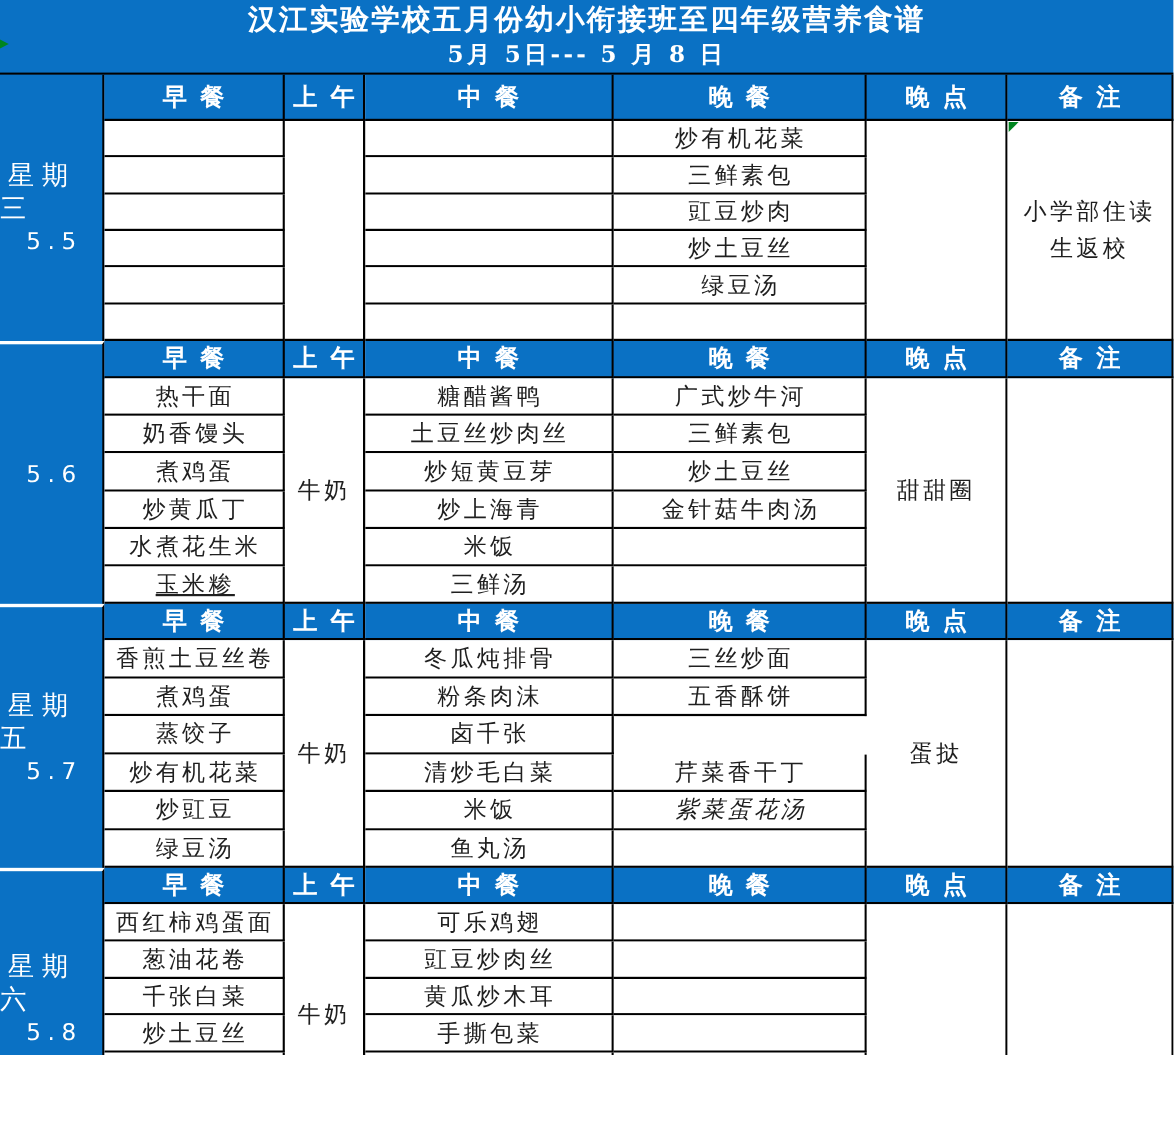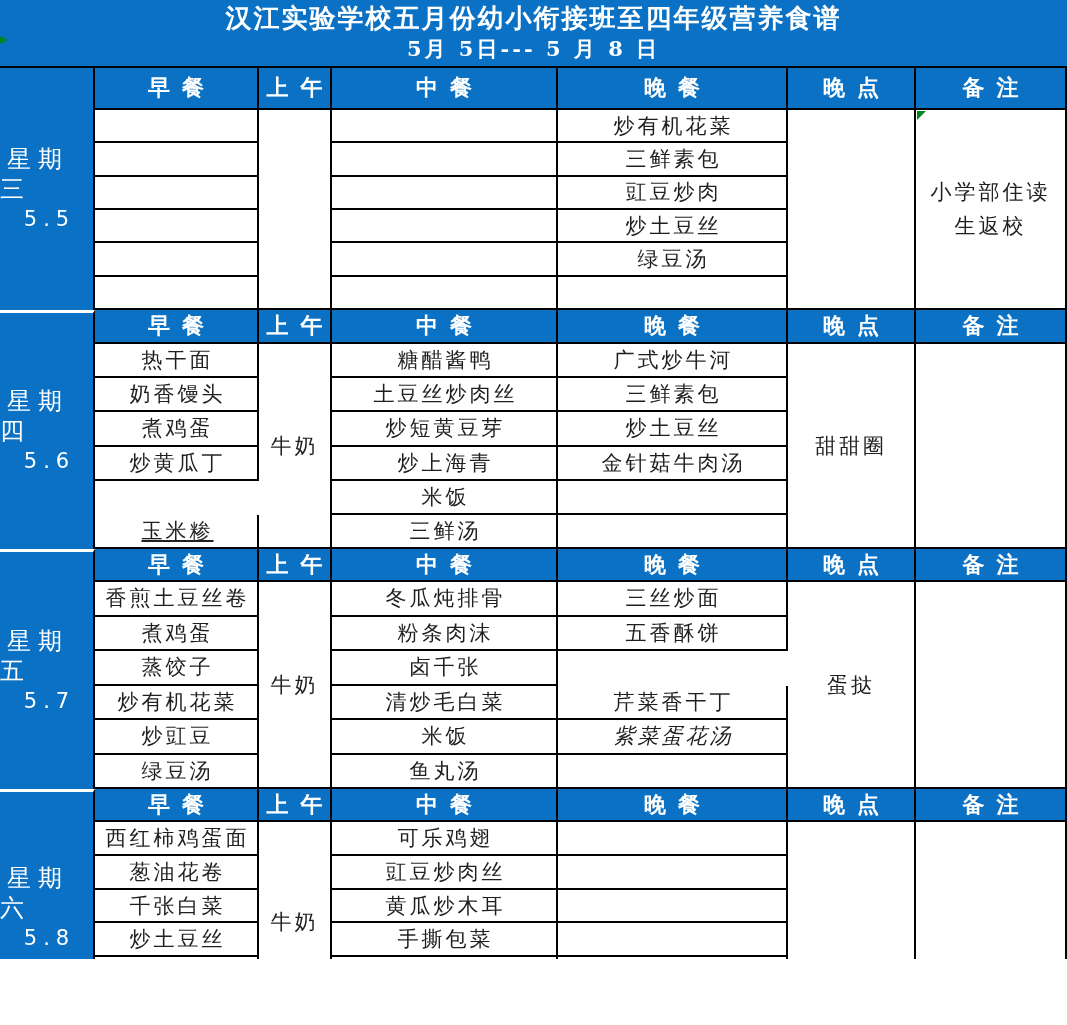--- a/index.html
+++ b/index.html
@@ -120,33 +120,33 @@
         <div class="cell fcell" style="grid-area: 3 / 5;">三鲜素包</div>
         <div class="cell fcell" style="grid-area: 4 / 5;">豇豆炒肉</div>
         <div class="cell fcell" style="grid-area: 5 / 5;">炒土豆丝</div>
         <div class="cell fcell" style="grid-area: 6 / 5;">绿豆汤</div>
         <div class="cell fcell" style="grid-area: 7 / 5;"></div>
         <div class="cell mcell" style="grid-column: 6;"></div>
         <div class="cell mcell wrap" style="grid-column: 7;"><span class="corner-marker"></span>小学部住读生返校</div>
       </div>
       <div class="section" style="height: 239px; grid-template-columns: 95px 164px 73px 226px 230px 128px 151px; grid-template-rows: 34px repeat(6, 1fr);">
         <div class="cell day-cell day-sep">
-          <span class="day-name">星期四</span>
           <span class="day-date">5.6</span>
         </div>
         <div class="cell hcell" style="grid-area: 1 / 2;">早餐</div>
         <div class="cell hcell" style="grid-area: 1 / 3;">上午</div>
         <div class="cell hcell" style="grid-area: 1 / 4;">中餐</div>
         <div class="cell hcell" style="grid-area: 1 / 5;">晚餐</div>
         <div class="cell hcell" style="grid-area: 1 / 6;">晚点</div>
         <div class="cell hcell" style="grid-area: 1 / 7;">备注</div>
         <div class="cell fcell" style="grid-area: 2 / 2;">热干面</div>
         <div class="cell fcell" style="grid-area: 3 / 2;">奶香馒头</div>
         <div class="cell fcell" style="grid-area: 4 / 2;">煮鸡蛋</div>
         <div class="cell fcell" style="grid-area: 5 / 2;">炒黄瓜丁</div>
+        <div class="cell fcell" style="grid-area: 6 / 2;">水煮花生米</div>
         <div class="cell fcell" style="grid-area: 7 / 2; text-decoration: underline;">玉米糁</div>
         <div class="cell mcell" style="grid-column: 3;">牛奶</div>
         <div class="cell fcell" style="grid-area: 2 / 4;">糖醋酱鸭</div>
         <div class="cell fcell" style="grid-area: 3 / 4; font-family: Liberation Serif, serif;">土豆丝炒肉丝</div>
         <div class="cell fcell" style="grid-area: 4 / 4;">炒短黄豆芽</div>
         <div class="cell fcell" style="grid-area: 5 / 4;">炒上海青</div>
         <div class="cell fcell" style="grid-area: 6 / 4;">米饭</div>
         <div class="cell fcell" style="grid-area: 7 / 4;">三鲜汤</div>
         <div class="cell fcell" style="grid-area: 2 / 5;">广式炒牛河</div>
         <div class="cell fcell" style="grid-area: 3 / 5;">三鲜素包</div>

